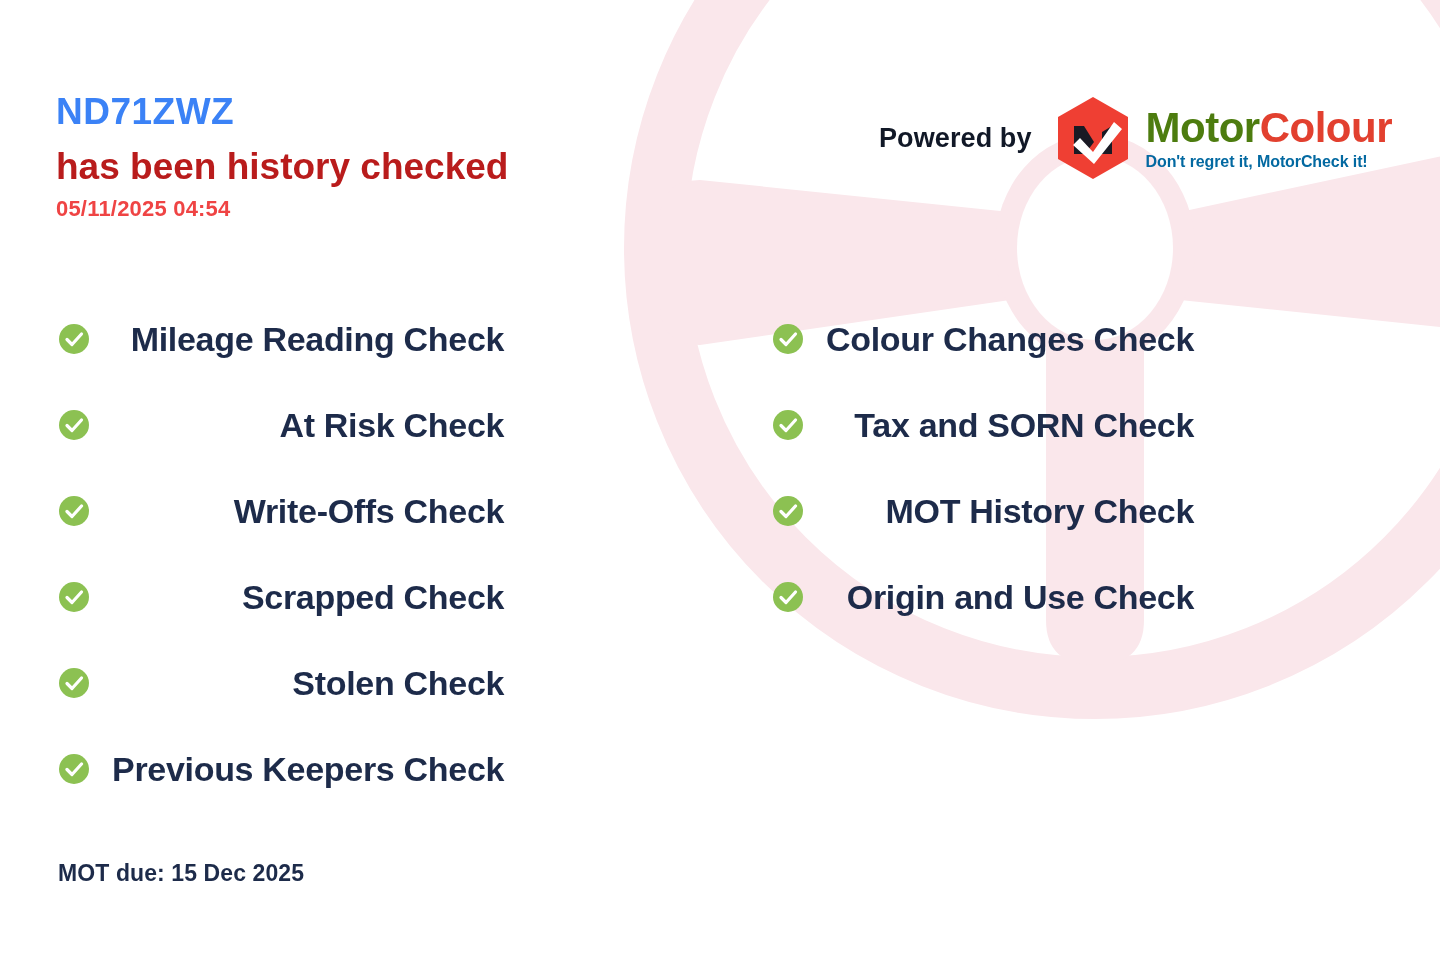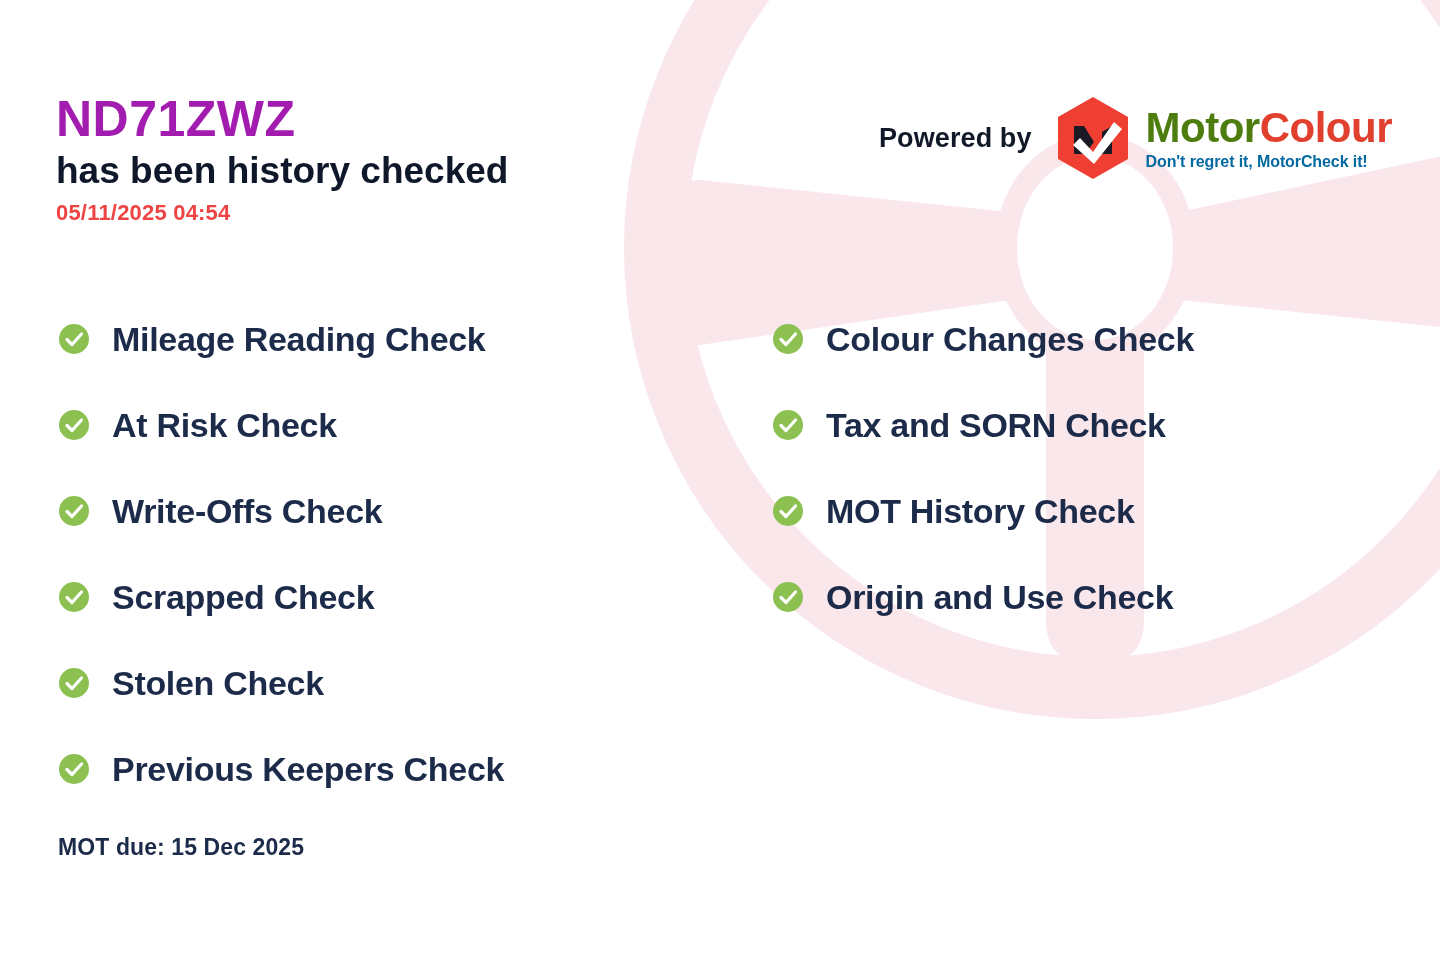--- a/index.html
+++ b/index.html
@@ -32,34 +32,34 @@
 
   
   #header-left {
     position: absolute;
     left: 56px;
     top: 92px;
     z-index: 3;
   }
 
   #plate {
-    font-size: 50px;
+    font-size: 37px;
     font-weight: 700;
     letter-spacing: 0.5px;
-    color: #a21caf;
+    color: #3b82f6;
     line-height: 1.08;
     white-space: nowrap;
   }
 
   #subtitle {
     font-size: 37px;
     font-weight: 700;
-    color: #0f172a;
+    color: #b91c1c;
     line-height: 1.12;
-    margin-top: 4px;
+    margin-top: 14px;
     white-space: nowrap;
   }
 
   #timestamp {
     font-size: 22px;
     font-weight: 600;
     color: #ef4444;
     margin-top: 9px;
     letter-spacing: 0.2px;
     white-space: nowrap;
@@ -118,20 +118,21 @@
     z-index: 3;
   }
   #col-left  { left: 58px;  top: 296px; }
   #col-right { left: 772px; top: 296px; }
 
   .check-row {
     display: flex;
     align-items: center;
     height: 86px;
     gap: 22px;
+    justify-content: space-between;
   }
 
   .tick {
     flex: 0 0 auto;
     width: 32px;
     height: 32px;
     display: block;
   }
 
   .check-label {
@@ -140,21 +141,21 @@
     color: #1d2b4a;
     letter-spacing: -0.3px;
     white-space: nowrap;
     line-height: 1;
   }
 
   
   #mot-due {
     position: absolute;
     left: 58px;
-    top: 834px;
+    top: 860px;
     font-size: 23px;
     font-weight: 700;
     color: #1d2b4a;
     letter-spacing: 0.1px;
     white-space: nowrap;
     z-index: 3;
   }
 </style>
 </head>
 <body>

